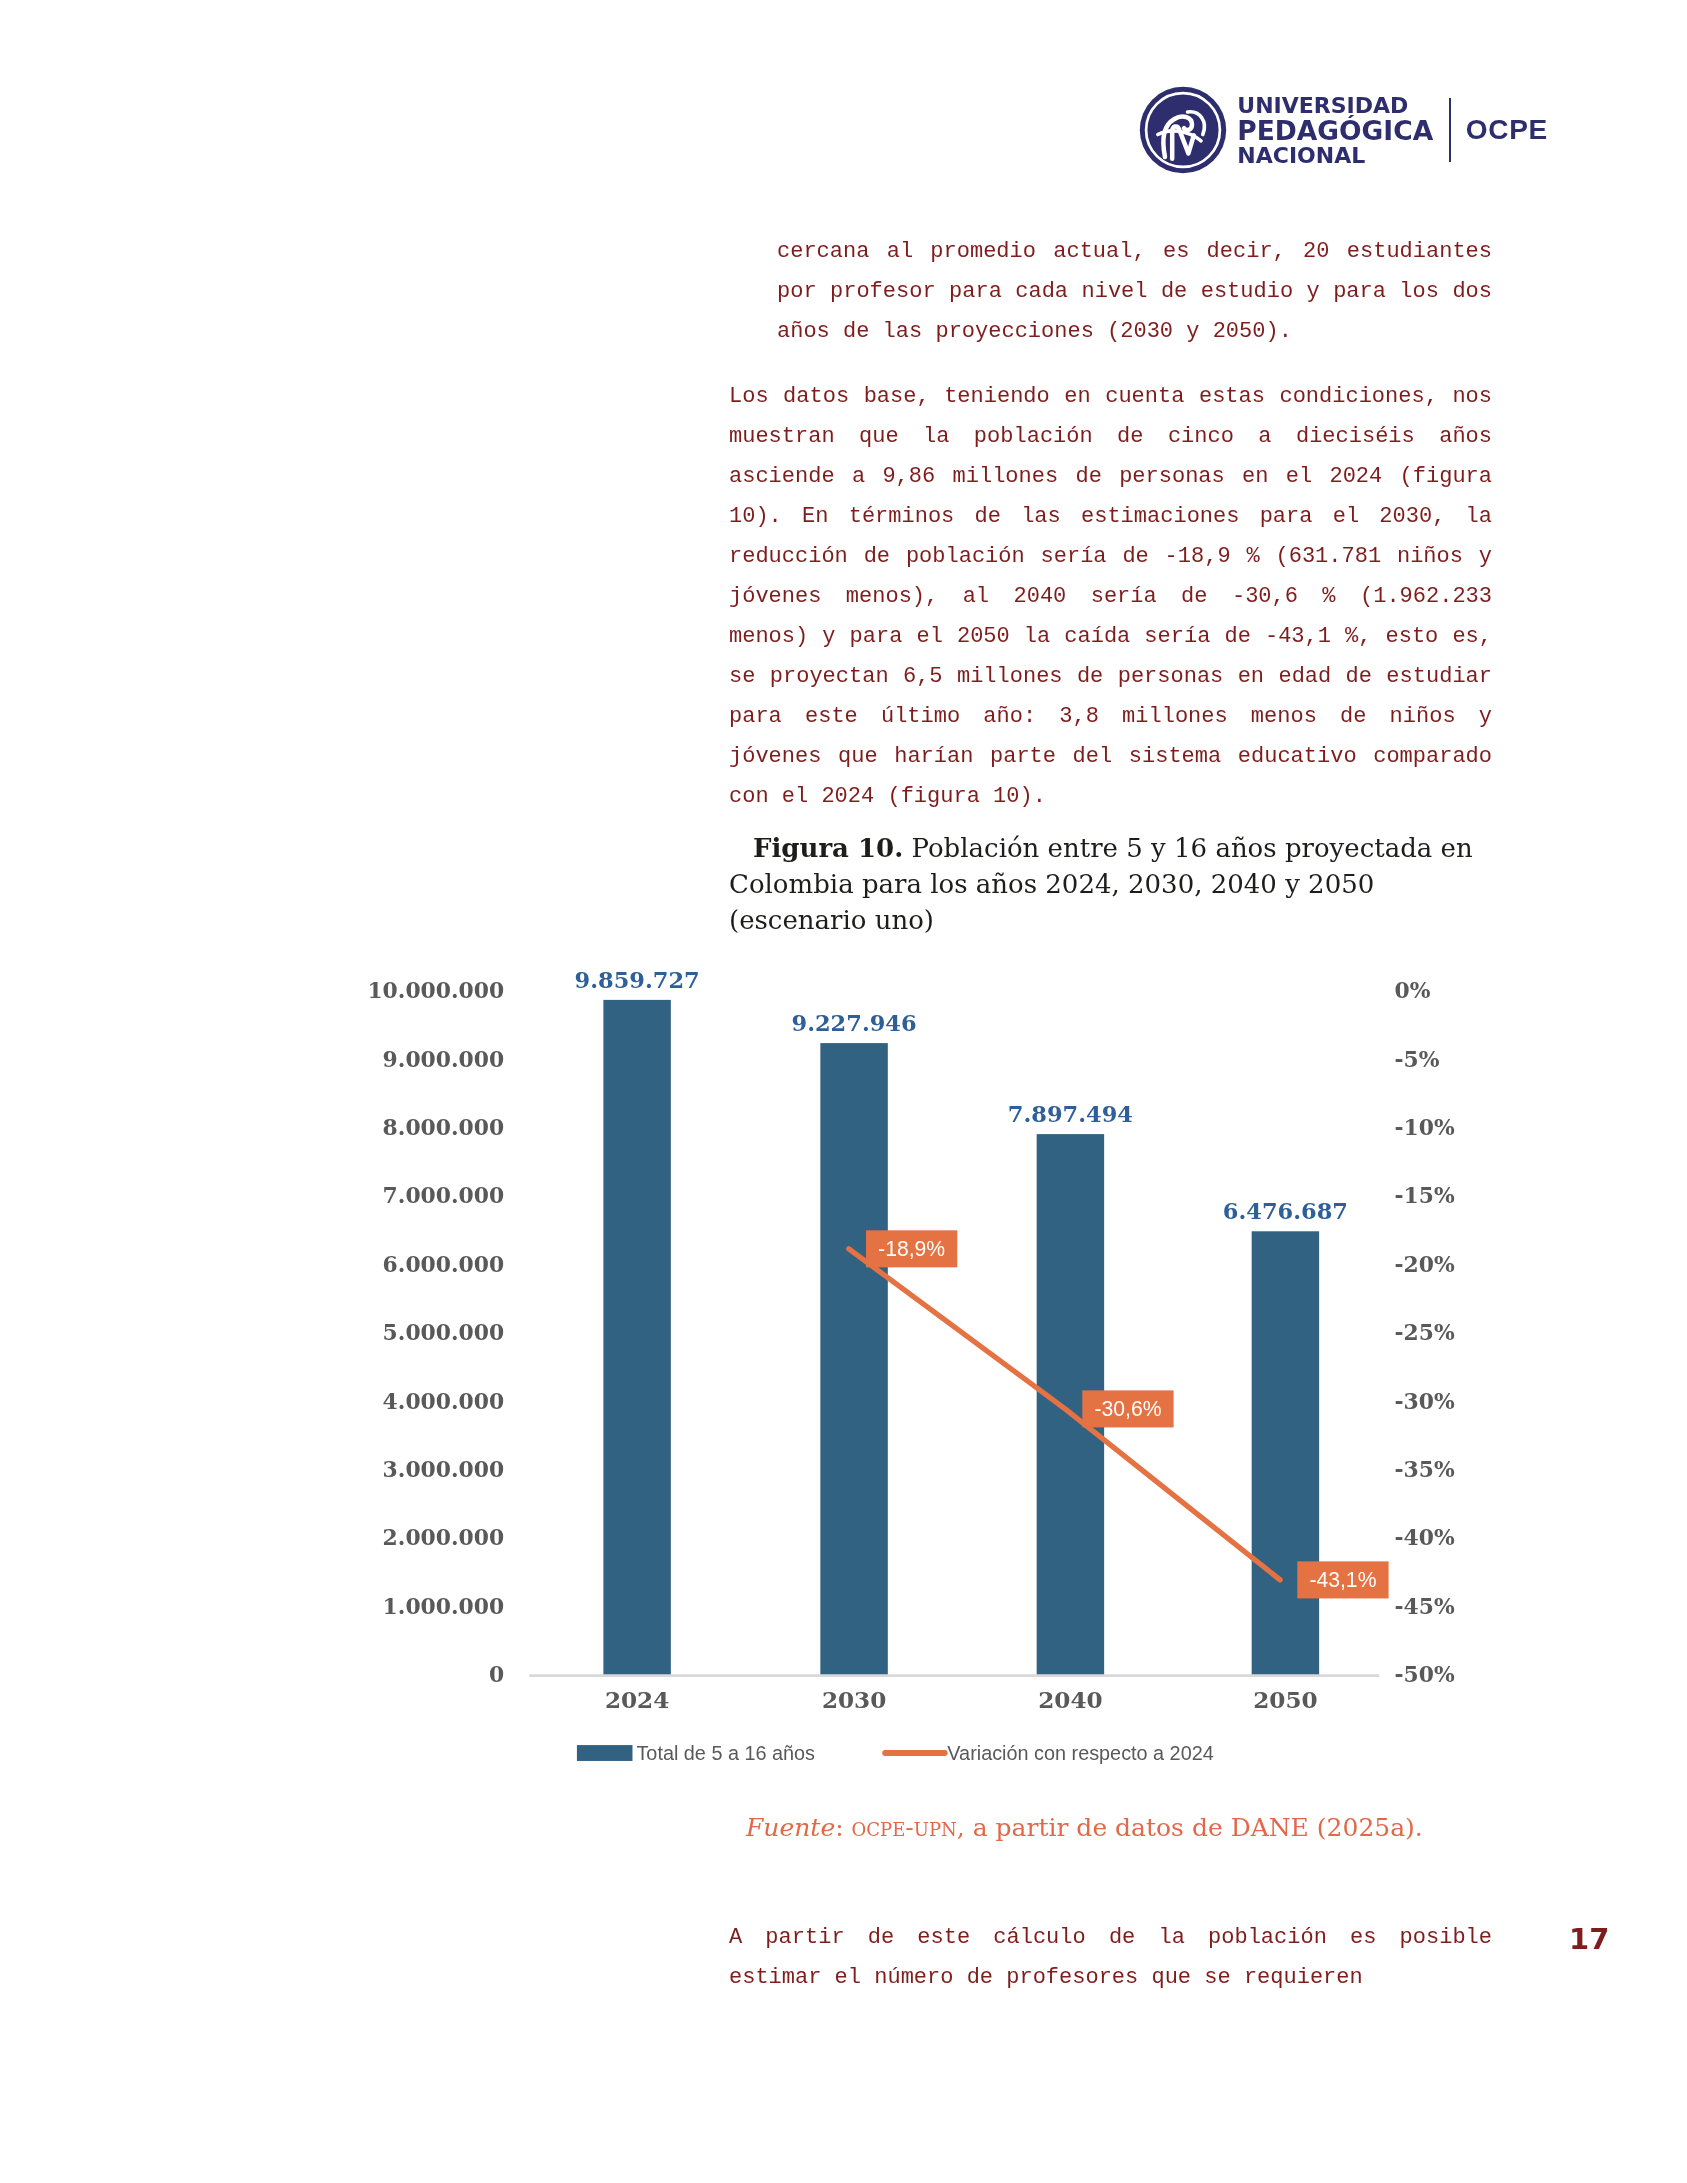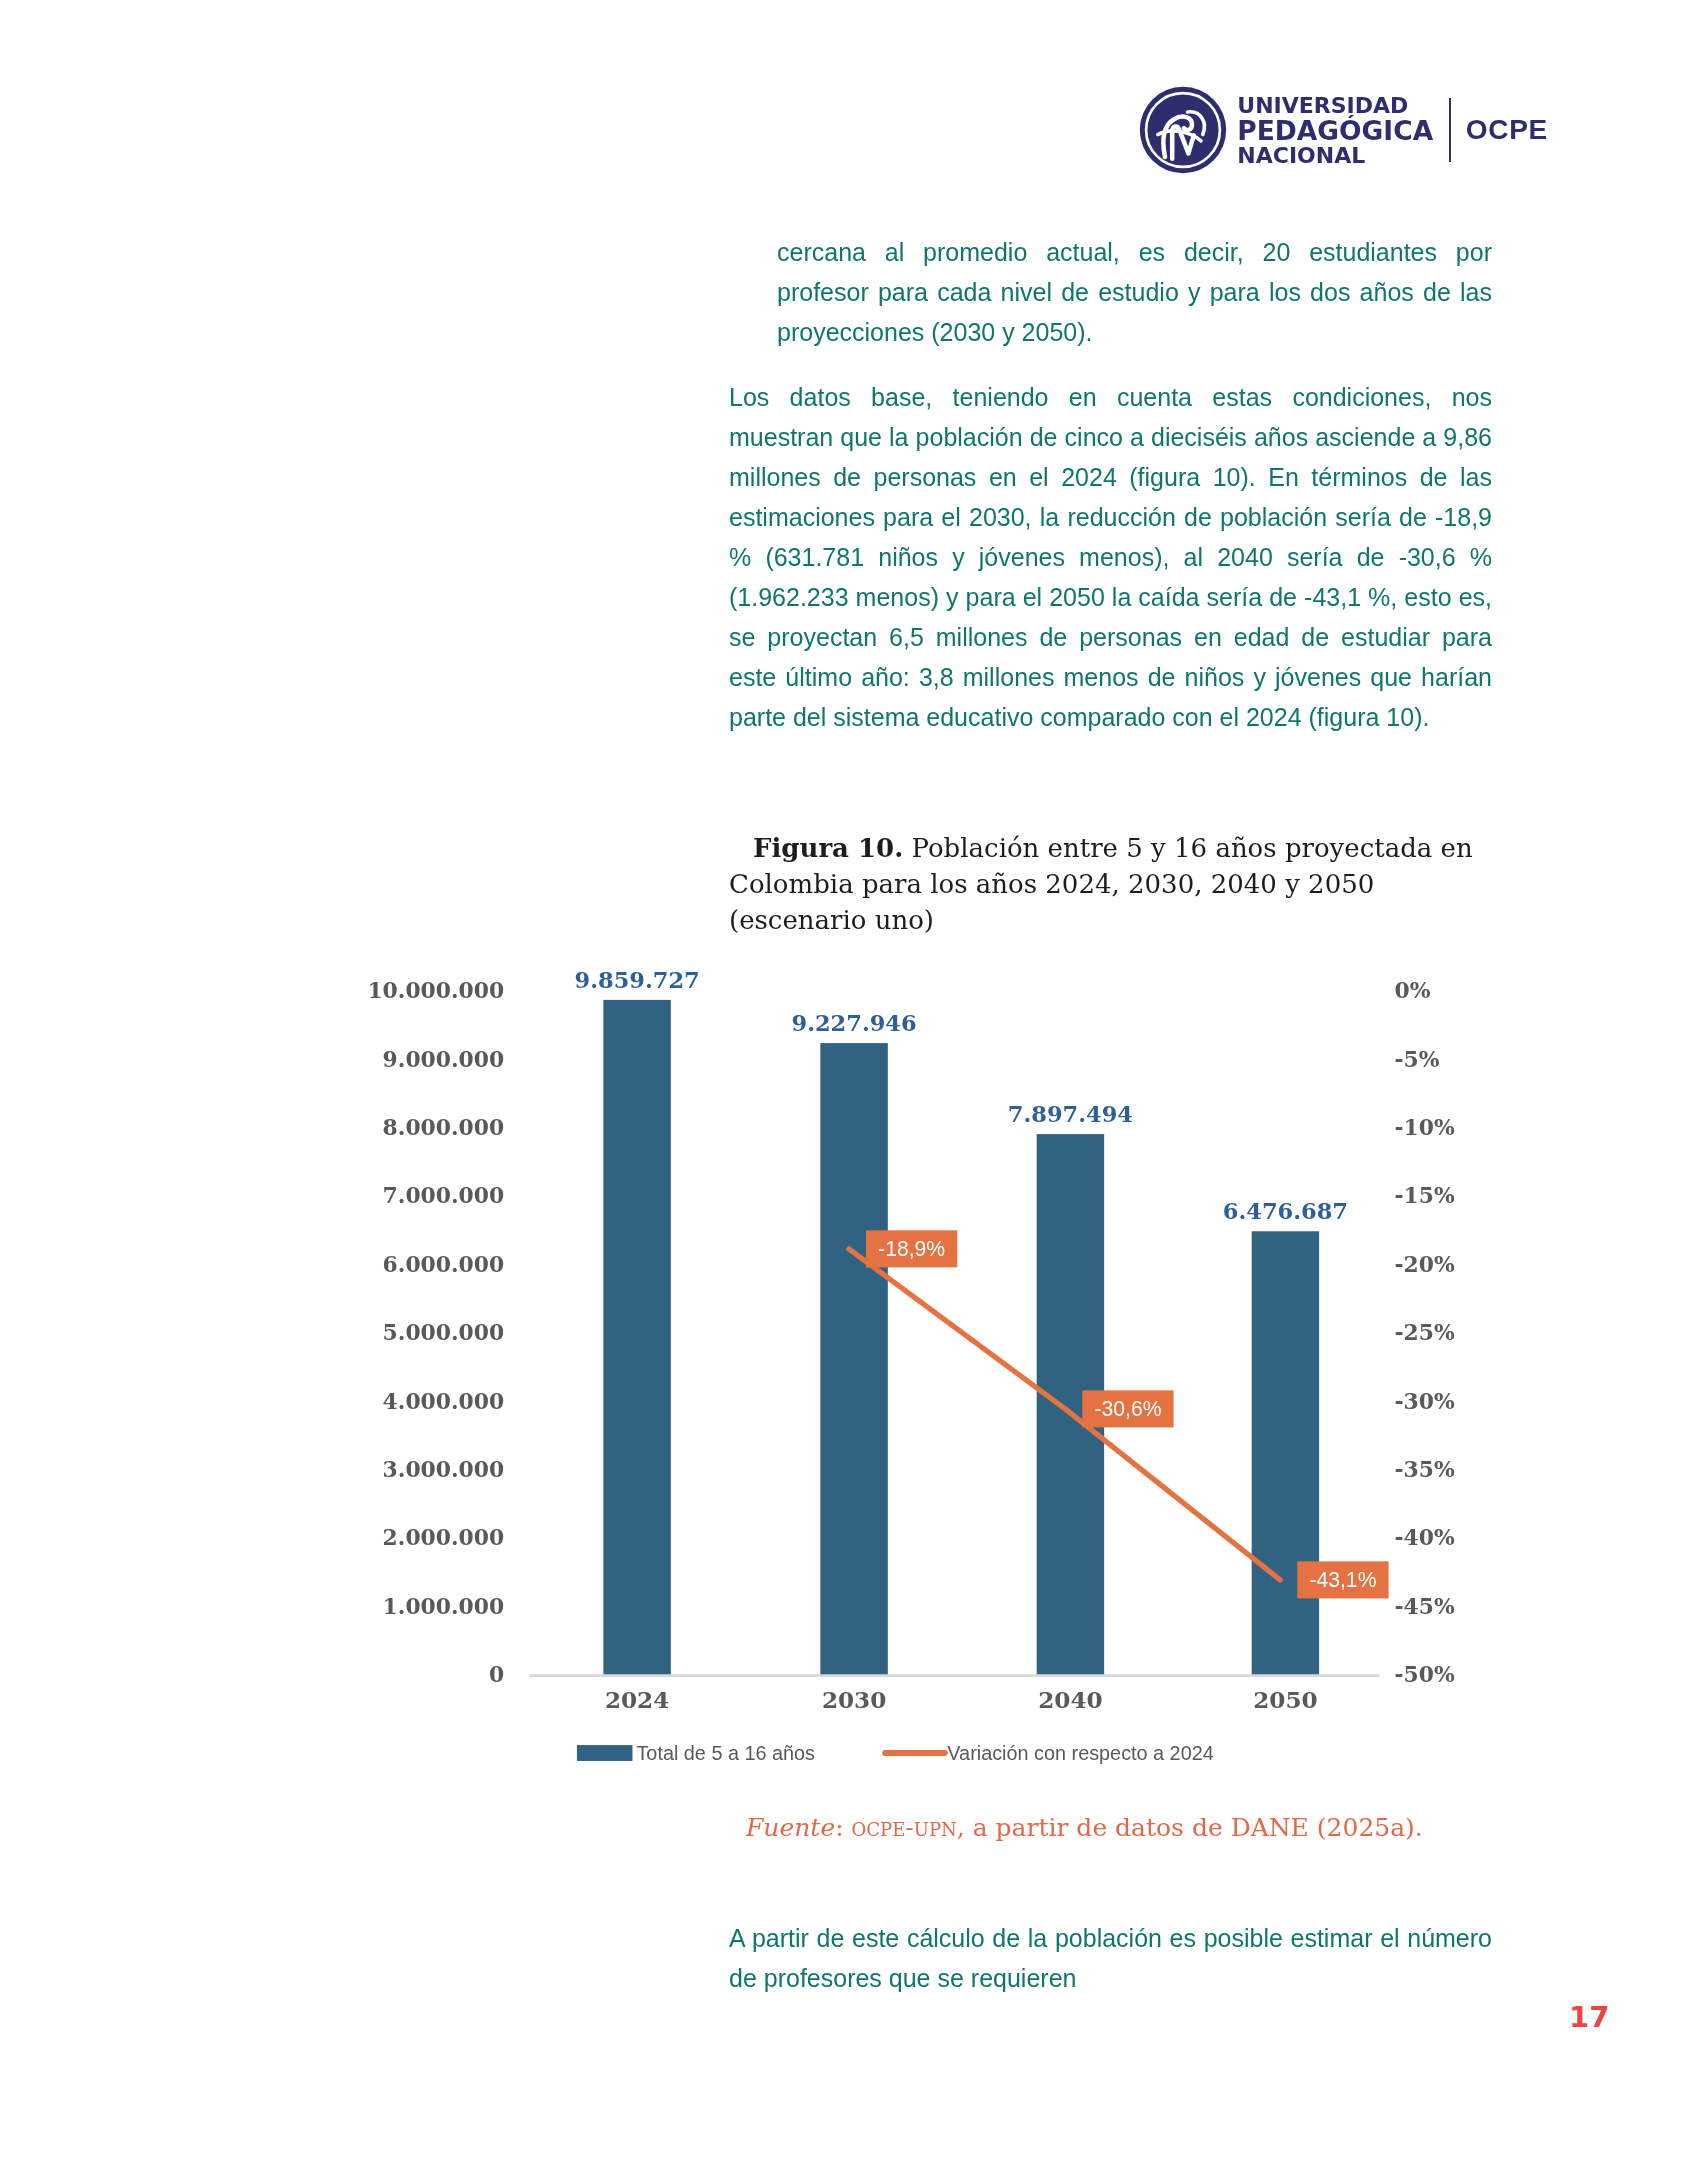--- a/index.html
+++ b/index.html
@@ -9,31 +9,31 @@
     .logo { position: absolute; left: 1138px; top: 85px; height: 90px; display: flex; align-items: center; }
     .logo-emblem { width: 90px; height: 90px; }
     .logo-text { margin-left: 9.3px; color: #2e2d6e; font-family: "DejaVu Sans", sans-serif; font-weight: bold; line-height: 25px; }
     .logo-text .l1 { font-size: 22px; letter-spacing: 0px; }
     .logo-text .l2 { font-size: 26.5px; letter-spacing: 0px; }
     .logo-text .l3 { font-size: 22px; }
     .logo-sep { width: 2px; height: 64px; background: #2e2d6e; margin: 0 14.6px 0 16px; }
     .logo-ocpe { color: #2e2d6e; font-family: Liberation Sans, sans-serif; font-weight: bold; font-size: 28px; letter-spacing: 0.7px; }
 
     
-    .text { position: absolute; font-family: Liberation Sans, sans-serif; color: #0f766e; font-size: 25px; line-height: 40px; text-align: justify; }
+    .text { position: absolute; font-family: Liberation Mono, monospace; color: #7f1d1d; font-size: 22px; line-height: 40px; text-align: justify; }
     .indent-block { left: 777px; top: 232px; width: 715px; }
     .para1 { left: 729px; top: 377px; width: 763px; }
     .caption { position: absolute; left: 729px; top: 830px; width: 763px; font-family: "DejaVu Serif", serif; font-size: 26px; line-height: 36px; color: #1d1d1b; }
     .caption b { font-weight: bold; margin-left: 24px; }
     .source { position: absolute; left: 729px; top: 1796px; width: 763px; font-family: "DejaVu Serif", serif; font-size: 25px; color: #e0694a; }
     .source i { font-style: italic; }
     .source .sc { font-variant: small-caps; }
     .para2 { left: 729px; top: 1918px; width: 763px; }
 
-    .page-number { position: absolute; left: 1569px; top: 2000px; font-family: "DejaVu Sans", sans-serif; font-weight: bold; font-size: 29px; color: #ef4444; }
+    .page-number { position: absolute; left: 1569px; top: 1922px; font-family: "DejaVu Sans", sans-serif; font-weight: bold; font-size: 29px; color: #7f1d1d; }
 
     
     #chart { position: absolute; left: 0; top: 0; width: 1687px; height: 2183px; pointer-events: none; }
     #chart * { pointer-events: auto; }
     .tick-left { font-family: "DejaVu Serif", serif; font-weight: bold; font-size: 33px; fill: #595959; }
     .tick-right { font-family: "DejaVu Serif", serif; font-weight: bold; font-size: 33px; fill: #595959; }
     .tick-x { font-family: "DejaVu Serif", serif; font-weight: bold; font-size: 35px; fill: #595959; }
     .bar-label { font-family: "DejaVu Serif", serif; font-weight: bold; font-size: 34px; fill: #2f5f98; }
     .pct-label { font-family: "Liberation Sans", sans-serif; font-size: 32px; fill: #ffffff; }
     .legend-text { font-family: "Liberation Sans", sans-serif; font-size: 30px; fill: #595959; }

